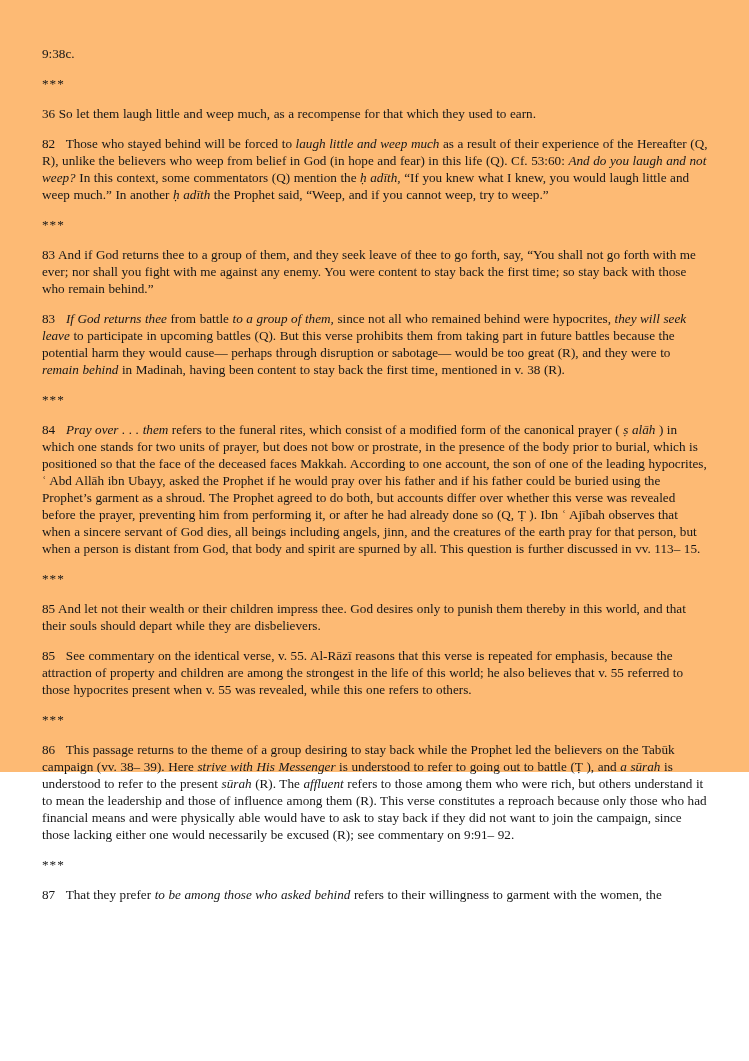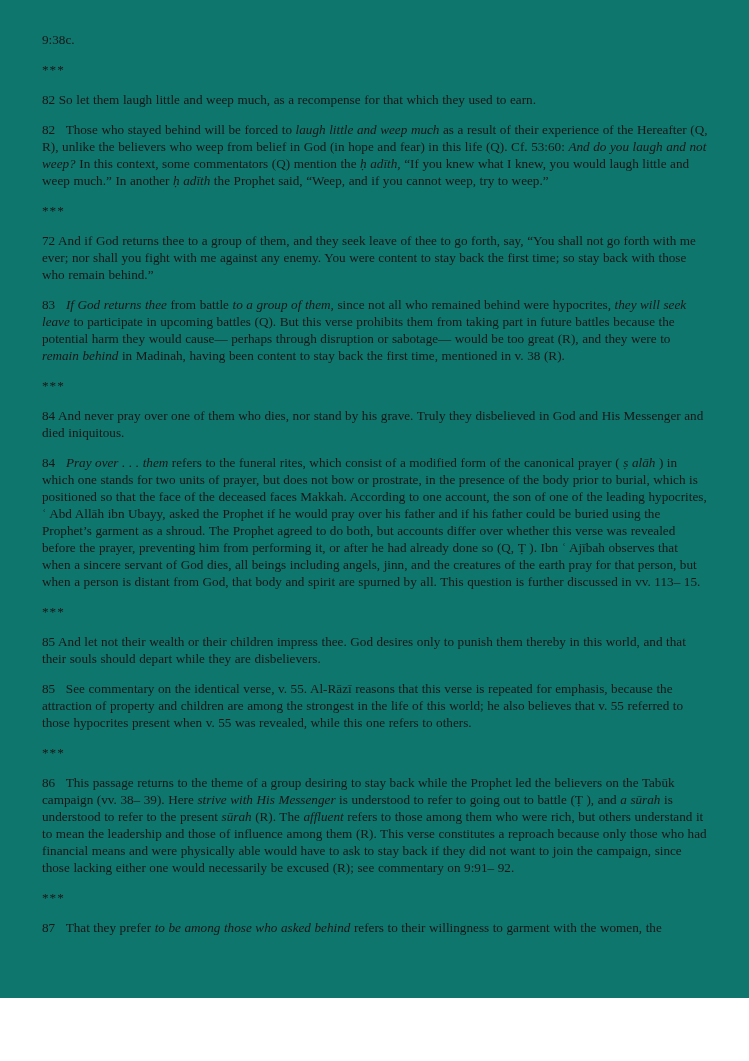--- a/index.html
+++ b/index.html
@@ -12,23 +12,23 @@
     height: 1061px;
     overflow: hidden;
     color: #161616;
     font-family: "Liberation Serif", "DejaVu Serif", serif;
     font-size: 13.2px;
     line-height: 17px;
   }
   .page {
     box-sizing: border-box;
     width: 749px;
-    height: 998px;
-    padding: 31px 41px 0 42px;
-    background: #0f766e;
+    height: 772px;
+    padding: 45px 41px 0 42px;
+    background: #fdba74;
   }
   .page p {
     margin: 0 0 13px 0;
     text-align: left;
     word-spacing: 0.02em;
   }
   .page p.sep {
     margin: 13px 0;
     letter-spacing: 1px;
   }
@@ -36,27 +36,26 @@
     font-style: italic;
     text-align: center;
   }
 </style>
 </head>
 <body>
 
 <main class="page">
   <p><span>9:38c.</span></p>
   <p class="sep"><span>***</span></p>
-  <p><span>82 So let them laugh little and weep much, as a recompense for that which they used to earn.</span></p>
+  <p><span>36 So let them laugh little and weep much, as a recompense for that which they used to earn.</span></p>
   <p><span>82 &nbsp; Those who stayed behind will be forced to </span><em>laugh little and weep much</em><span> as a result of their experience of the Hereafter (Q, R), unlike the believers who weep from belief in God (in hope and fear) in this life (Q). Cf. 53:60: </span><em>And do you laugh and not weep?</em><span> In this context, some commentators (Q) mention the </span><em>ḥ adīth,</em><span> “If you knew what I knew, you would laugh little and weep much.” In another </span><em>ḥ adīth</em><span> the Prophet said, “Weep, and if you cannot weep, try to weep.”</span></p>
   <p class="sep"><span>***</span></p>
-  <p><span>72 And if God returns thee to a group of them, and they seek leave of thee to go forth, say, “You shall not go forth with me ever; nor shall you fight with me against any enemy. You were content to stay back the first time; so stay back with those who remain behind.”</span></p>
+  <p><span>83 And if God returns thee to a group of them, and they seek leave of thee to go forth, say, “You shall not go forth with me ever; nor shall you fight with me against any enemy. You were content to stay back the first time; so stay back with those who remain behind.”</span></p>
   <p><span>83 &nbsp; </span><em>If God returns thee</em><span> from battle </span><em>to a group of them,</em><span> since not all who remained behind were hypocrites, </span><em>they will seek leave</em><span> to participate in upcoming battles (Q). But this verse prohibits them from taking part in future battles because the potential harm they would cause— perhaps through disruption or sabotage— would be too great (R), and they were to </span><em>remain behind</em><span> in Madinah, having been content to stay back the first time, mentioned in v. 38 (R).</span></p>
   <p class="sep"><span>***</span></p>
-  <p><span>84 And never pray over one of them who dies, nor stand by his grave. Truly they disbelieved in God and His Messenger and died iniquitous.</span></p>
   <p><span>84 &nbsp; </span><em>Pray over . . . them</em><span> refers to the funeral rites, which consist of a modified form of the canonical prayer ( </span><em>ṣ alāh</em><span> ) in which one stands for two units of prayer, but does not bow or prostrate, in the presence of the body prior to burial, which is positioned so that the face of the deceased faces Makkah. According to one account, the son of one of the leading hypocrites, ʿ Abd Allāh ibn Ubayy, asked the Prophet if he would pray over his father and if his father could be buried using the Prophet’s garment as a shroud. The Prophet agreed to do both, but accounts differ over whether this verse was revealed before the prayer, preventing him from performing it, or after he had already done so (Q, Ṭ ). Ibn ʿ Ajībah observes that when a sincere servant of God dies, all beings including angels, jinn, and the creatures of the earth pray for that person, but when a person is distant from God, that body and spirit are spurned by all. This question is further discussed in vv. 113– 15.</span></p>
   <p class="sep"><span>***</span></p>
   <p><span>85 And let not their wealth or their children impress thee. God desires only to punish them thereby in this world, and that their souls should depart while they are disbelievers.</span></p>
   <p><span>85 &nbsp; See commentary on the identical verse, v. 55. Al-Rāzī reasons that this verse is repeated for emphasis, because the attraction of property and children are among the strongest in the life of this world; he also believes that v. 55 referred to those hypocrites present when v. 55 was revealed, while this one refers to others.</span></p>
   <p class="sep"><span>***</span></p>
   <p><span>86 &nbsp; This passage returns to the theme of a group desiring to stay back while the Prophet led the believers on the Tabūk campaign (vv. 38– 39). Here </span><em>strive with His Messenger</em><span> is understood to refer to going out to battle (Ṭ ), and </span><em>a sūrah</em><span> is understood to refer to the present </span><em>sūrah</em><span> (R). The </span><em>affluent</em><span> refers to those among them who were rich, but others understand it to mean the leadership and those of influence among them (R). This verse constitutes a reproach because only those who had financial means and were physically able would have to ask to stay back if they did not want to join the campaign, since those lacking either one would necessarily be excused (R); see commentary on 9:91– 92.</span></p>
   <p class="sep"><span>***</span></p>
   <p><span>87 &nbsp; That they prefer </span><em>to be among those who asked behind</em><span> refers to their willingness to garment with the women, the</span></p>
 </main>
 

